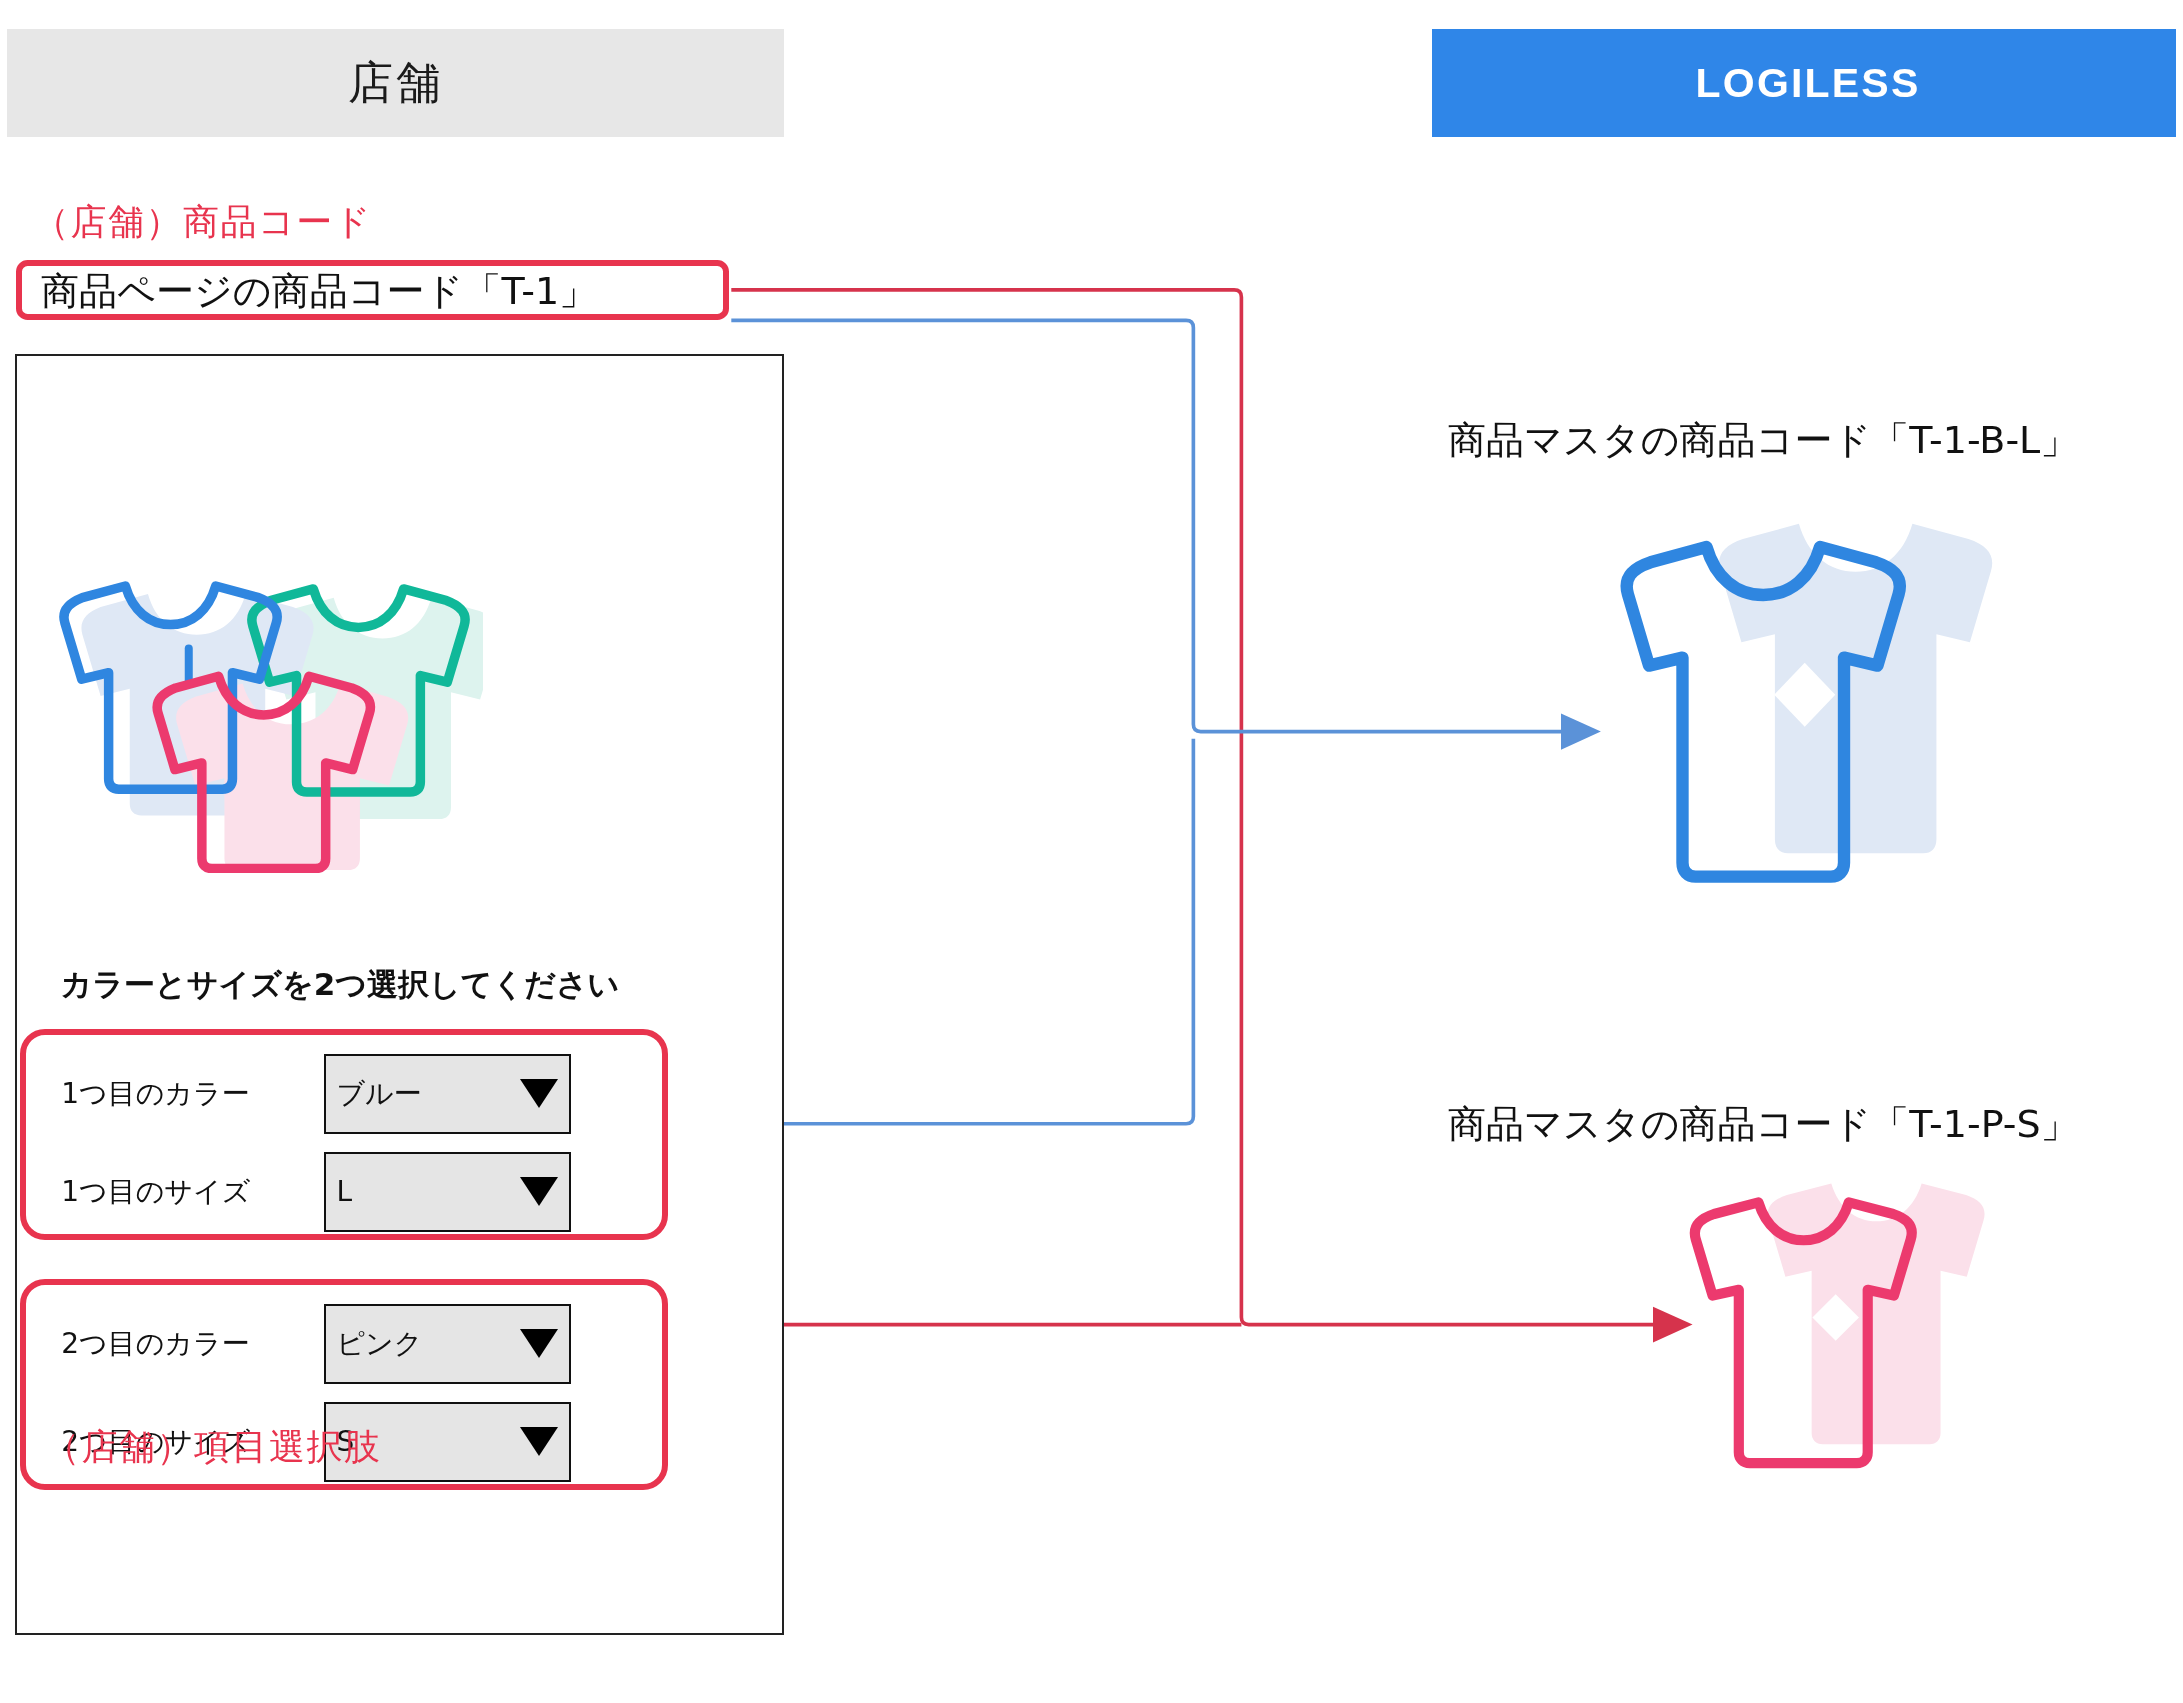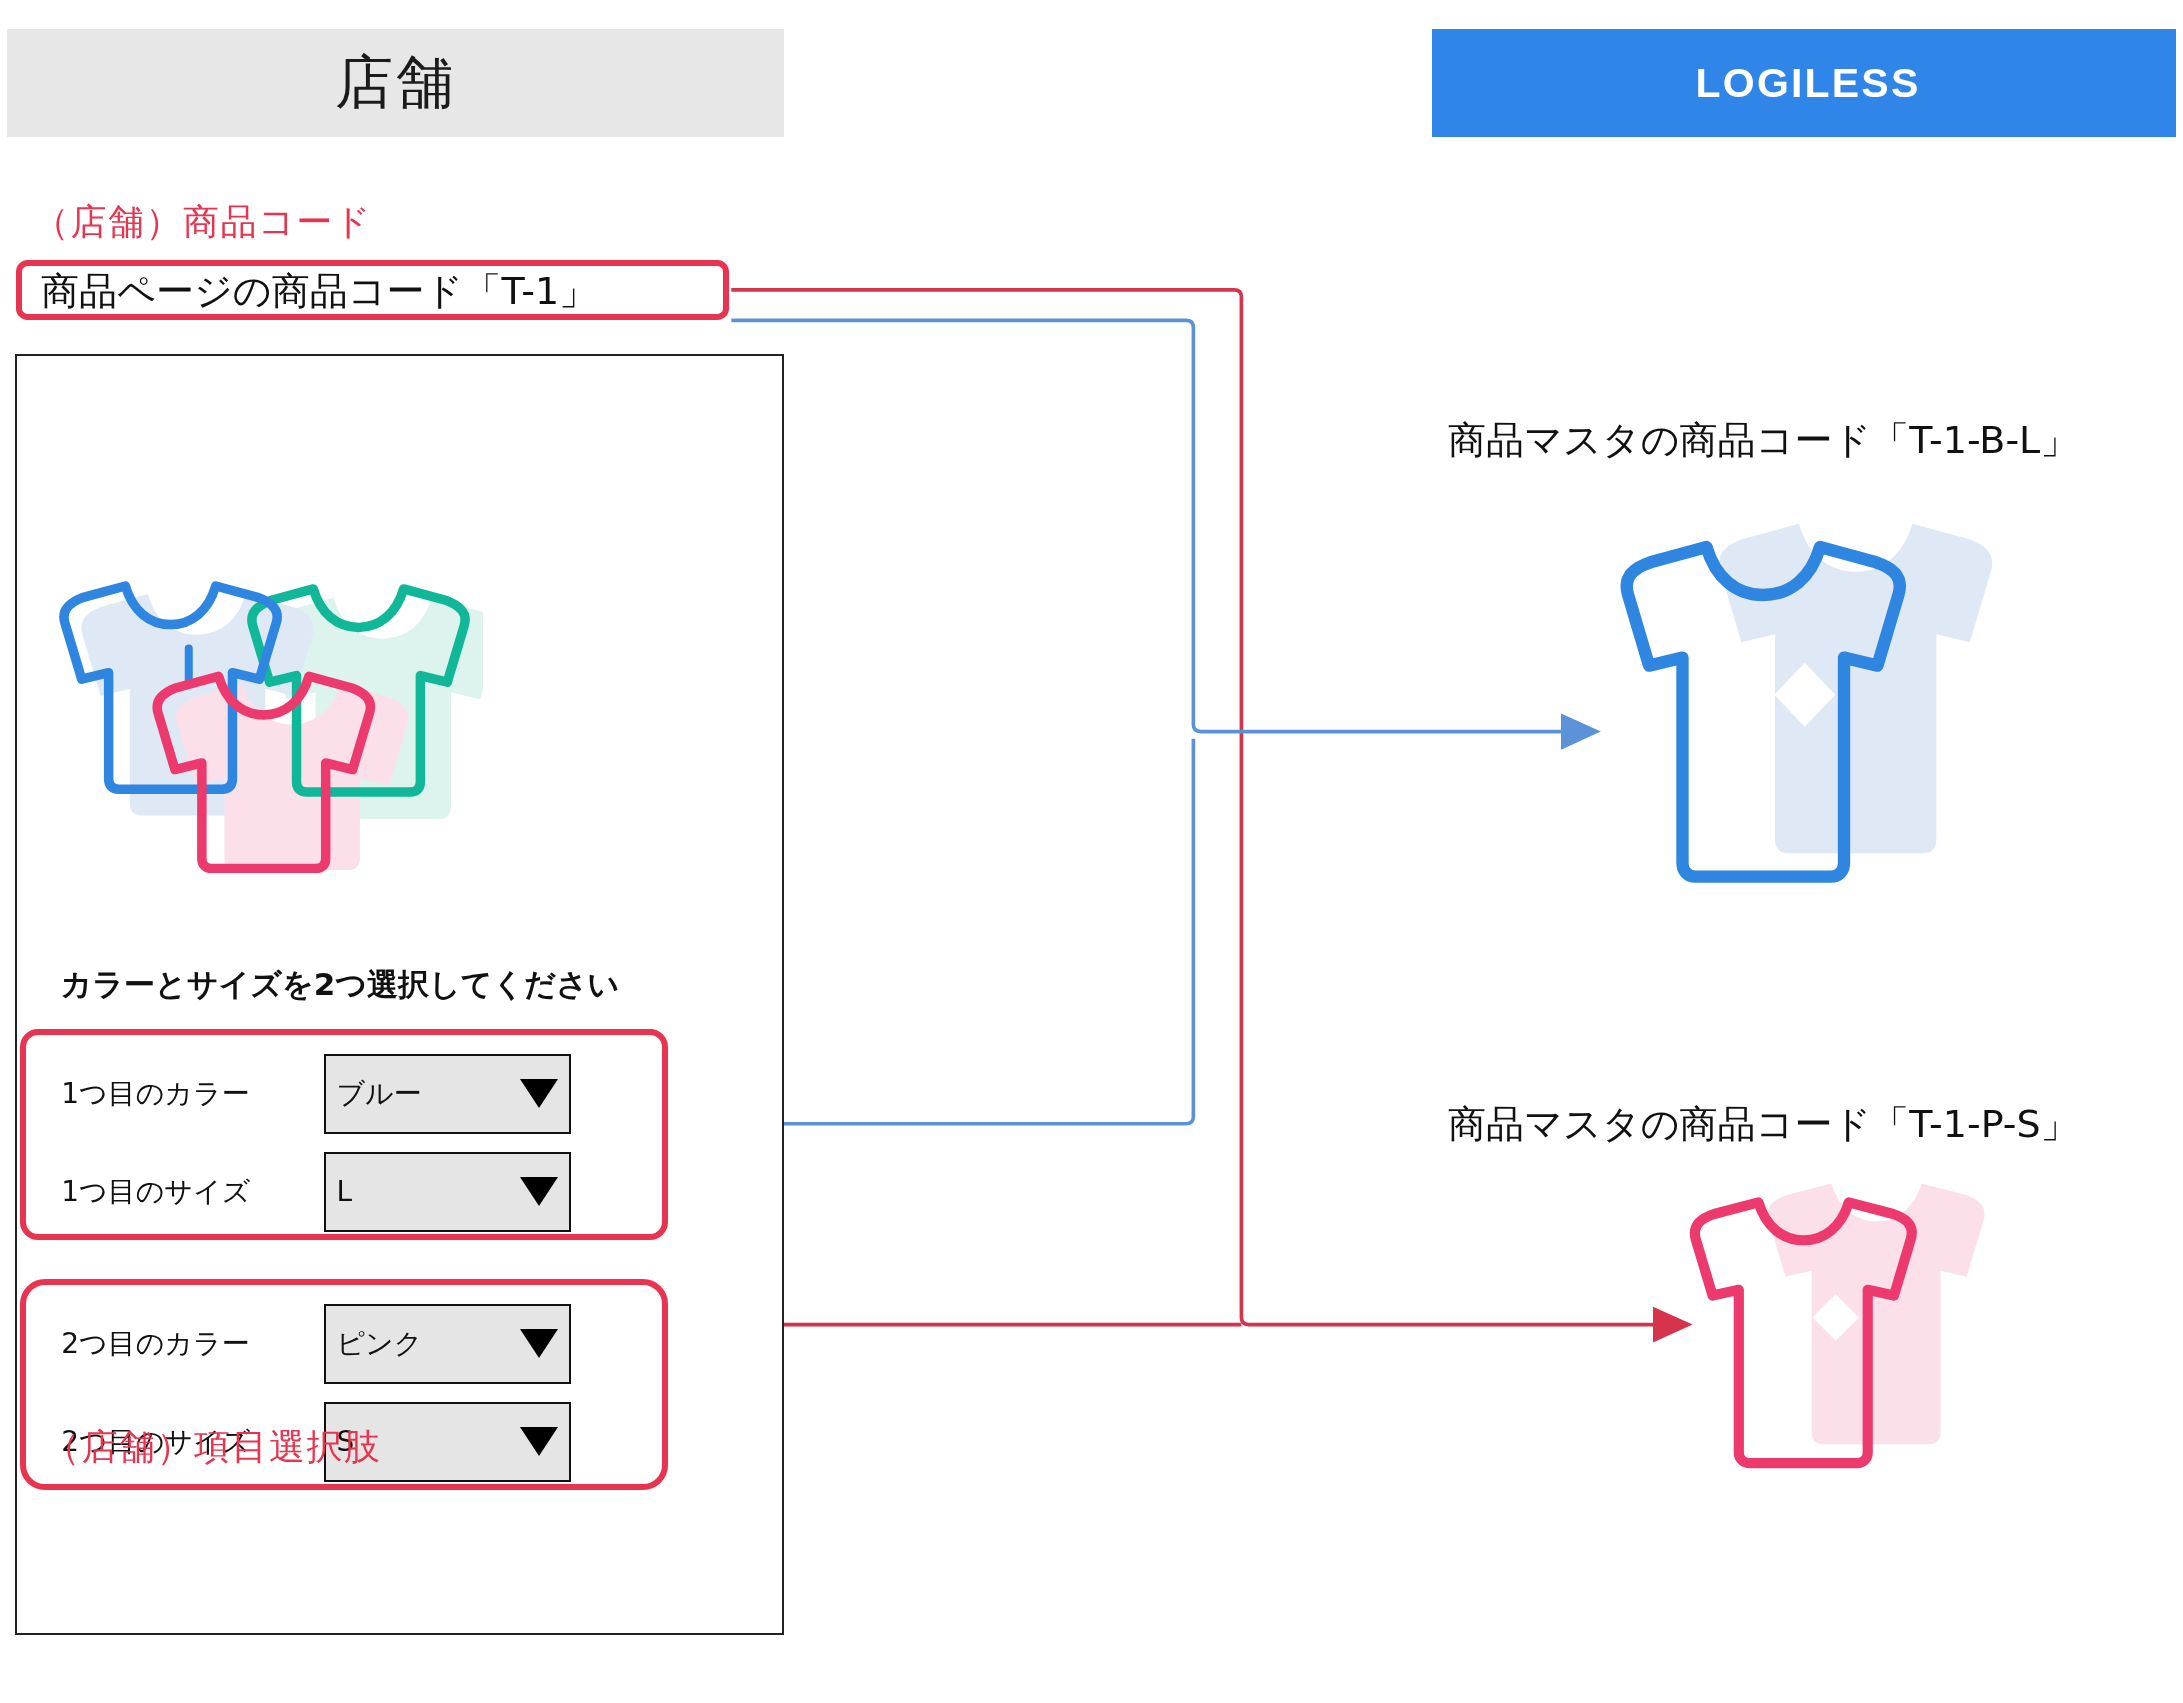--- a/index.html
+++ b/index.html
@@ -12,21 +12,21 @@
   }
   .abs{position:absolute;}
 
   
   #store-header{
     left:7.3px;top:29px;width:777px;height:108px;
     background:#e7e7e7;
     display:flex;align-items:center;justify-content:center;
   }
   #store-header .t{
-    font-size:58px;color:#1b1b1b;letter-spacing:2.9px;
+    font-size:45px;color:#1b1b1b;letter-spacing:2.9px;
     font-family:"DejaVu Sans",sans-serif;
   }
   #logiless-header{
     left:1432px;top:29px;width:744px;height:108px;
     background:#2f86e8;
     display:flex;align-items:center;justify-content:center;
   }
   #logiless-header .t{
     font-size:41px;color:#ffffff;font-weight:bold;letter-spacing:2.2px;margin-left:8px;
   }
@@ -78,21 +78,21 @@
     font-size:31px;font-weight:bold;color:#111111;white-space:nowrap;
     font-family:"DejaVu Sans",sans-serif;
   }
 
   
   .option-group{
     position:absolute;left:3.6px;width:648px;
     border:6.5px solid #e8344e;border-radius:25px;
     background:transparent;box-sizing:border-box;
   }
-  #option-group-1{top:673px;height:211px;border-radius:18px;}
+  #option-group-1{top:673px;height:211px;}
   #option-group-2{top:923px;height:211px;}
 
   .option-row{
     position:absolute;left:0;width:100%;height:91px;
     display:flex;align-items:center;
   }
   .option-row.r1{top:13px;}
   .option-row.r2{top:111px;}
   .option-label{
     width:298px;padding-left:35px;box-sizing:border-box;

